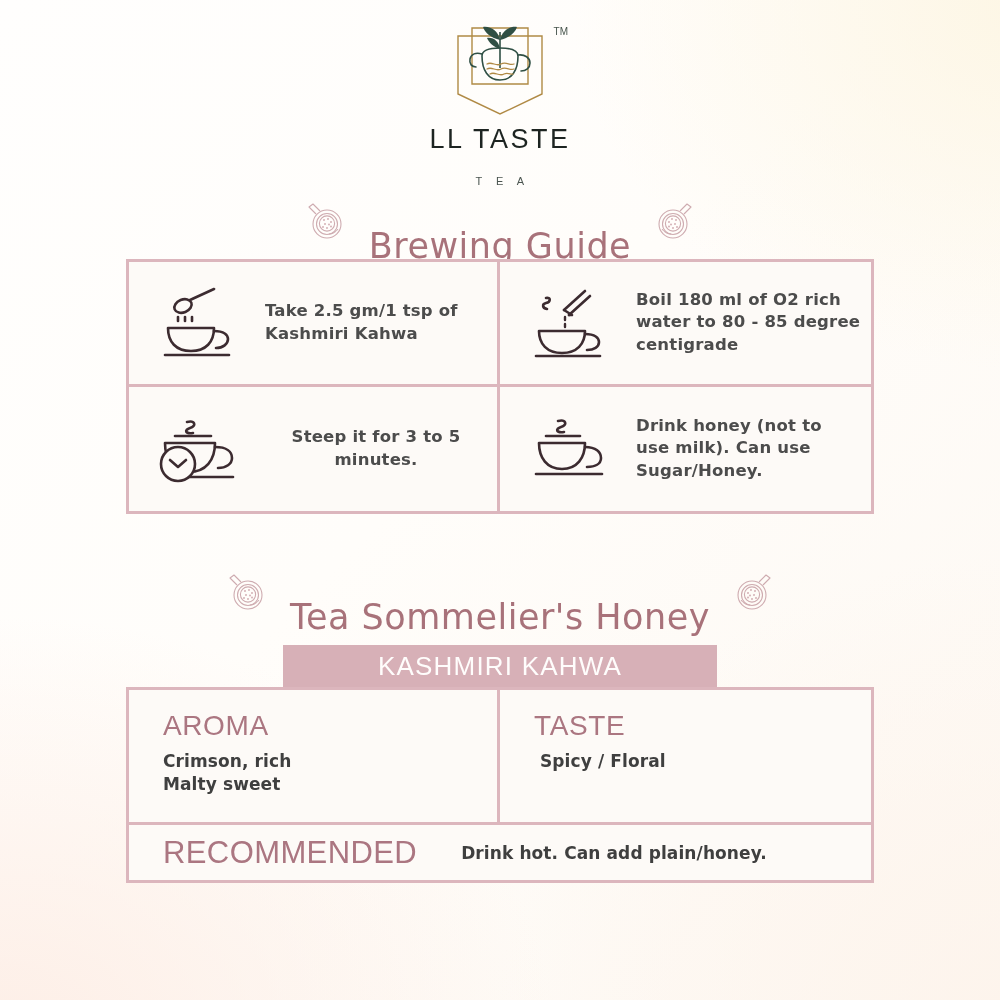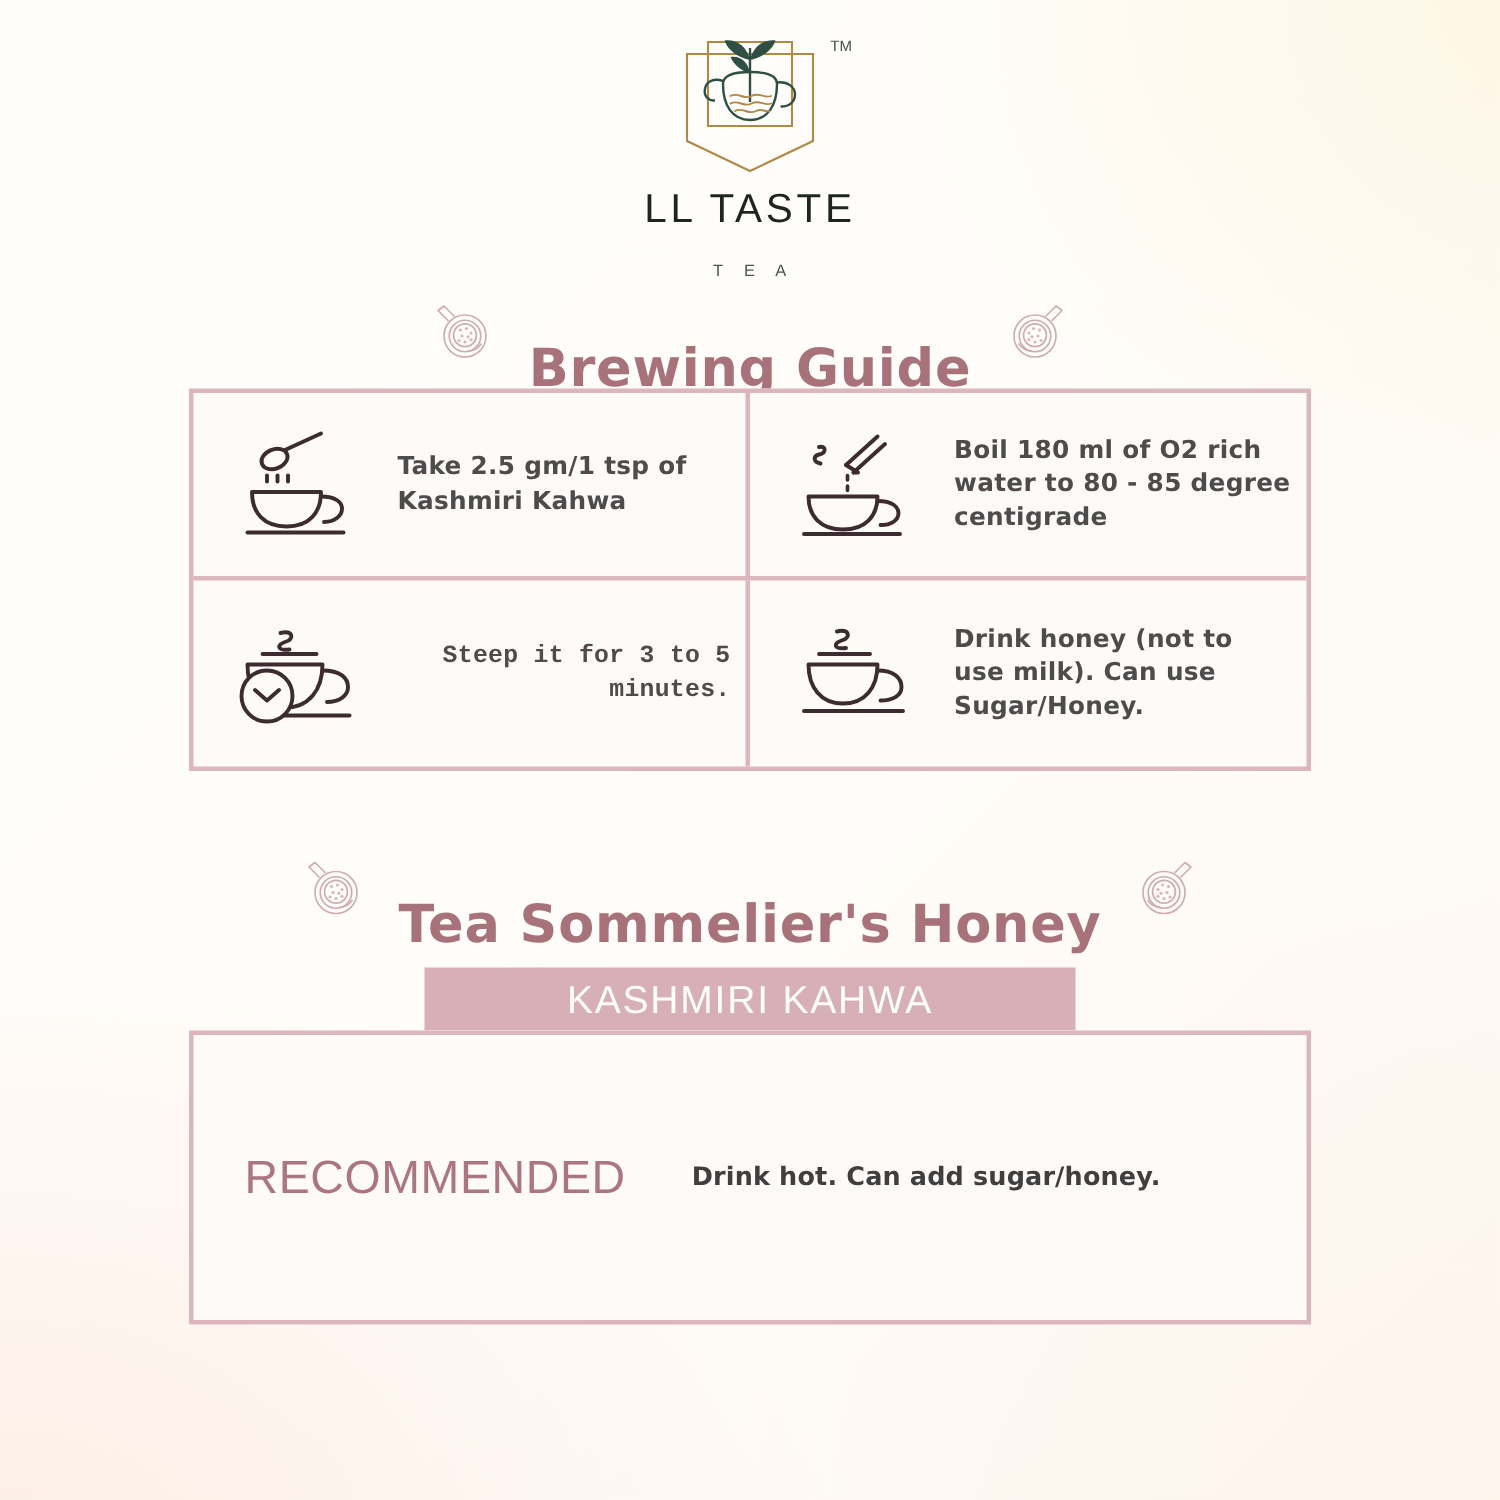--- a/index.html
+++ b/index.html
@@ -74,21 +74,21 @@
     left: 0;
     right: 0;
     display: flex;
     align-items: center;
     justify-content: center;
     gap: 22px;
   }
   .section-title {
     font-family: "DejaVu Sans", sans-serif;
     color: #a8727a;
-    font-weight: 700;
+    font-weight: 400;
     letter-spacing: 0.5px;
     white-space: nowrap;
     margin-top: 44px;
   }
   .head-brewing { top: 182px; }
   .head-brewing .section-title { font-size: 35px; }
   .head-report { top: 553px; }
   .head-report .section-title { font-size: 35px; }
 
   .cupdeco { flex: 0 0 auto; opacity: .82; }
@@ -127,21 +127,21 @@
     justify-content: center;
   }
   .brew-text {
     font-family: "DejaVu Sans", sans-serif;
     font-size: 16.5px;
     line-height: 1.38;
     color: #4c4c4c;
     font-weight: 600;
     letter-spacing: .2px;
   }
-  .brew-cell.centered .brew-text { text-align: right; flex: 1; font-family: Liberation Mono, monospace; }
+  .brew-cell.centered .brew-text { text-align: center; flex: 1; }
 
   
   .report-banner {
     position: absolute;
     left: 283px;
     top: 645px;
     width: 434px;
     height: 42px;
     background: #d7b0b7;
     display: flex;
@@ -438,19 +438,30 @@
         </g>
       </svg>
     </span>
   </div>
 
   <div class="report-banner">
     <span>KASHMIRI KAHWA</span>
   </div>
 
   <div class="report-grid">
+    <div class="report-row-top">
+      <div class="rcell left">
+        <div class="rlabel">AROMA</div>
+        <div class="rvalue" style="white-space: pre-line;">Crimson, rich
+Malty sweet</div>
+      </div>
+      <div class="rcell right">
+        <div class="rlabel">TASTE</div>
+        <div class="rvalue" style="white-space: pre-line;">Spicy / Floral</div>
+      </div>
+    </div>
     <div class="report-row-bottom">
       <div class="rec-label">RECOMMENDED</div>
-      <div class="rec-value">Drink hot. Can add sugar/honey.</div>
+      <div class="rec-value">Drink hot. Can add plain/honey.</div>
     </div>
   </div>
 
 </div>
 
 </body></html>

